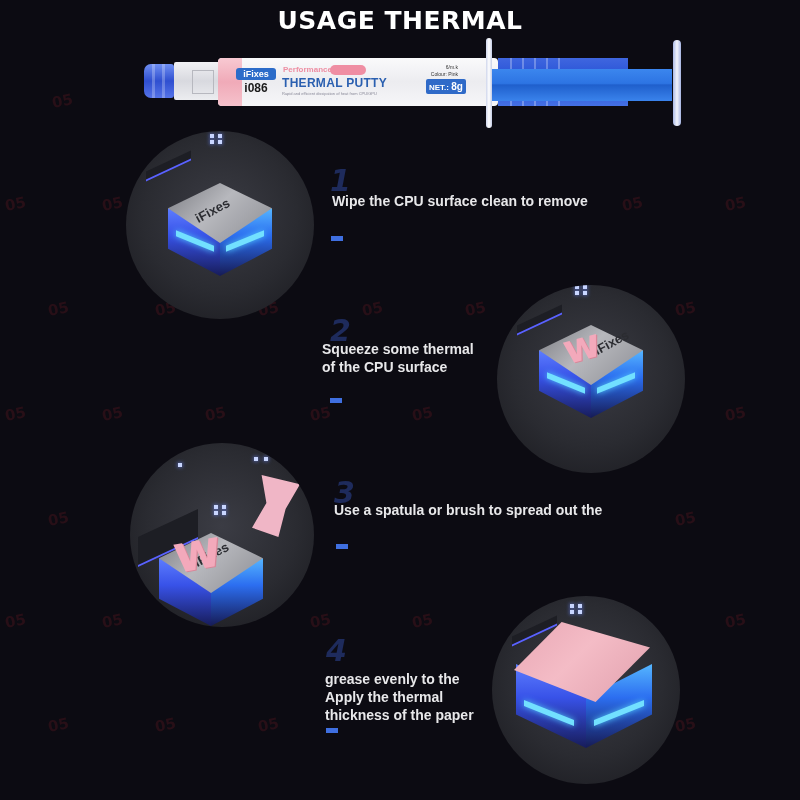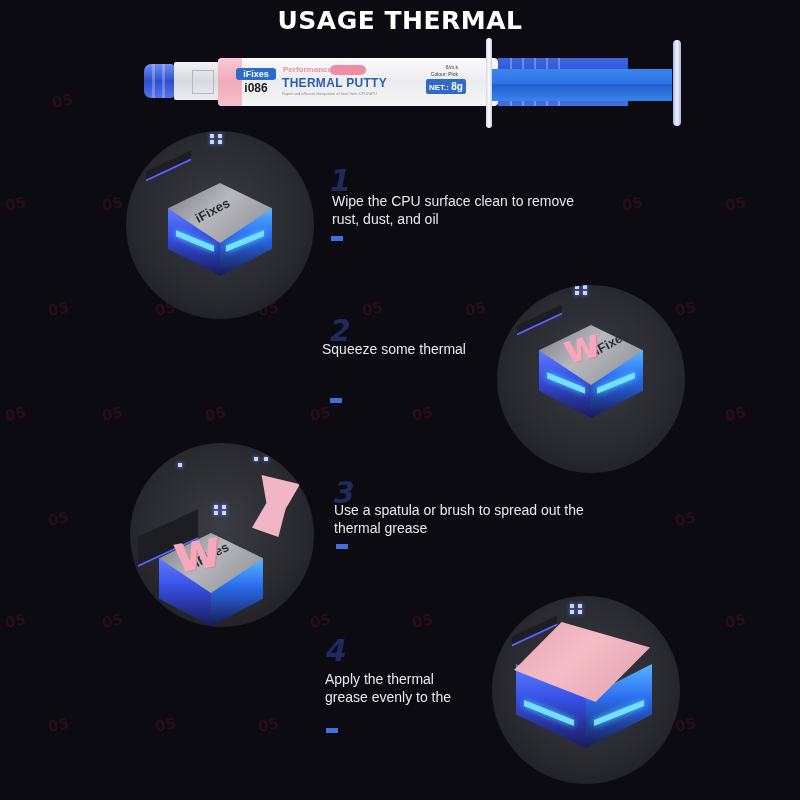--- a/index.html
+++ b/index.html
@@ -76,21 +76,21 @@
     clip-path: polygon(50% 0,100% 42%,50% 100%,0 42%);
   }
   .squiggle { position:absolute; font-family:"DejaVu Sans",sans-serif; font-weight:bold; color:#f3a9bb; text-shadow:1px 1px 0 #d88799; }
   .spatula { position:absolute; background:#f0b6c6; clip-path: polygon(20% 0,100% 15%,70% 55%,55% 100%,0 85%,30% 45%); }
 
   .step-num {
     position:absolute; font-family:"DejaVu Sans",sans-serif; font-style:italic; font-weight:bold; font-size:30px;
     color:#1e2b5c; line-height:1;
   }
   .step-text {
-    position:absolute; font-family:"Liberation Sans",sans-serif; font-weight:normal; font-size:14px; line-height:18px; color:#e8e8ea;
+    position:absolute; font-family:"Liberation Sans",sans-serif; font-weight:bold; font-size:14px; line-height:18px; color:#e8e8ea;
   }
   .step-bar { position:absolute; width:12px; height:5px; background:#3f6fe0; }
 </style>
 </head>
 <body>
 
 <div>
   <span class="watermark" style="left:52px;top:92px">05</span>
   <span class="watermark" style="left:5px;top:195px">05</span>
   <span class="watermark" style="left:102px;top:195px">05</span>
@@ -168,21 +168,20 @@
         <div class="body-r"></div>
       <div class="win-l"></div>
         <div class="win-r"></div>
       <div class="top"></div>
       <span class="brand-txt">iFixes</span>
     </div>
   </div>
   <span class="step-num" style="left:330px;top:166px">1</span>
   <div class="step-text" style="left:332px;top:192px">
     <div>Wipe the CPU surface clean to remove</div>
-    <div>rust, dust, and oil</div>
   </div>
   <div class="step-bar" style="left:331px;top:236px"></div>
 </div>
 
 <div>
   <div class="circle" style="left:497px;top:285px">
     <div class="pcb1"></div>
     <div class="dots" style="left:78px;top:0px">
         <i style="left:0;top:0"></i>
         <i style="left:8px;top:0"></i>
@@ -195,20 +194,21 @@
       <div class="win-l"></div>
         <div class="win-r"></div>
       <div class="top"></div>
       <span class="brand-txt" style="left:58px;top:10px">iFixes</span>
       <span class="squiggle" style="left:28px;top:-2px;font-size:40px;transform:rotate(-15deg)">w</span>
     </div>
   </div>
   <span class="step-num" style="left:330px;top:316px">2</span>
   <div class="step-text" style="left:322px;top:340px">
     <div>Squeeze some thermal</div>
+    <div>of the CPU surface</div>
   </div>
   <div class="step-bar" style="left:330px;top:398px"></div>
 </div>
 
 <div>
   <div class="circle" style="left:130px;top:443px;width:184px;height:184px">
     <div class="pcb1" style="left:8px;top:80px;width:60px;height:30px"></div>
     <div class="dots" style="left:48px;top:20px">
         <i style="left:0;top:0"></i>
       </div>
@@ -227,21 +227,20 @@
       <div class="body-l"></div>
         <div class="body-r"></div>
       <div class="top"></div>
       <span class="brand-txt" style="left:38px;top:14px">iFixes</span>
       <span class="squiggle" style="left:18px;top:-12px;font-size:52px;transform:rotate(-10deg)">w</span>
     </div>
   </div>
   <span class="step-num" style="left:334px;top:478px">3</span>
   <div class="step-text" style="left:334px;top:501px">
     <div>Use a spatula or brush to spread out the</div>
-    <div>thermal grease</div>
   </div>
   <div class="step-bar" style="left:336px;top:544px"></div>
 </div>
 
 <div>
   <div class="circle" style="left:492px;top:596px">
     <div class="pcb1"></div>
     <div class="dots" style="left:78px;top:8px">
         <i style="left:0;top:0"></i>
         <i style="left:8px;top:0"></i>
@@ -251,17 +250,18 @@
     <div class="chip" style="left:20px;top:26px;width:140px;height:140px">
       <div class="body-l" style="top:42px;width:70px;height:84px"></div>
       <div class="body-r" style="left:74px;top:42px;width:66px;height:84px"></div>
       <div class="win-l" style="top:88px;width:50px"></div>
         <div class="win-r" style="left:82px;top:88px;width:50px"></div>
       <div class="paste-top" style="left:2px;width:136px;height:80px;clip-path:polygon(35% 0,100% 32%,60% 100%,0 60%)"></div>
     </div>
   </div>
   <span class="step-num" style="left:326px;top:636px">4</span>
   <div class="step-text" style="left:325px;top:670px">
+    <div>grease evenly to the</div>
     <div>Apply the thermal</div>
-    <div>grease evenly to the</div>
+    <div>thickness of the paper</div>
   </div>
   <div class="step-bar" style="left:326px;top:728px"></div>
 </div>
 
 </body></html>

